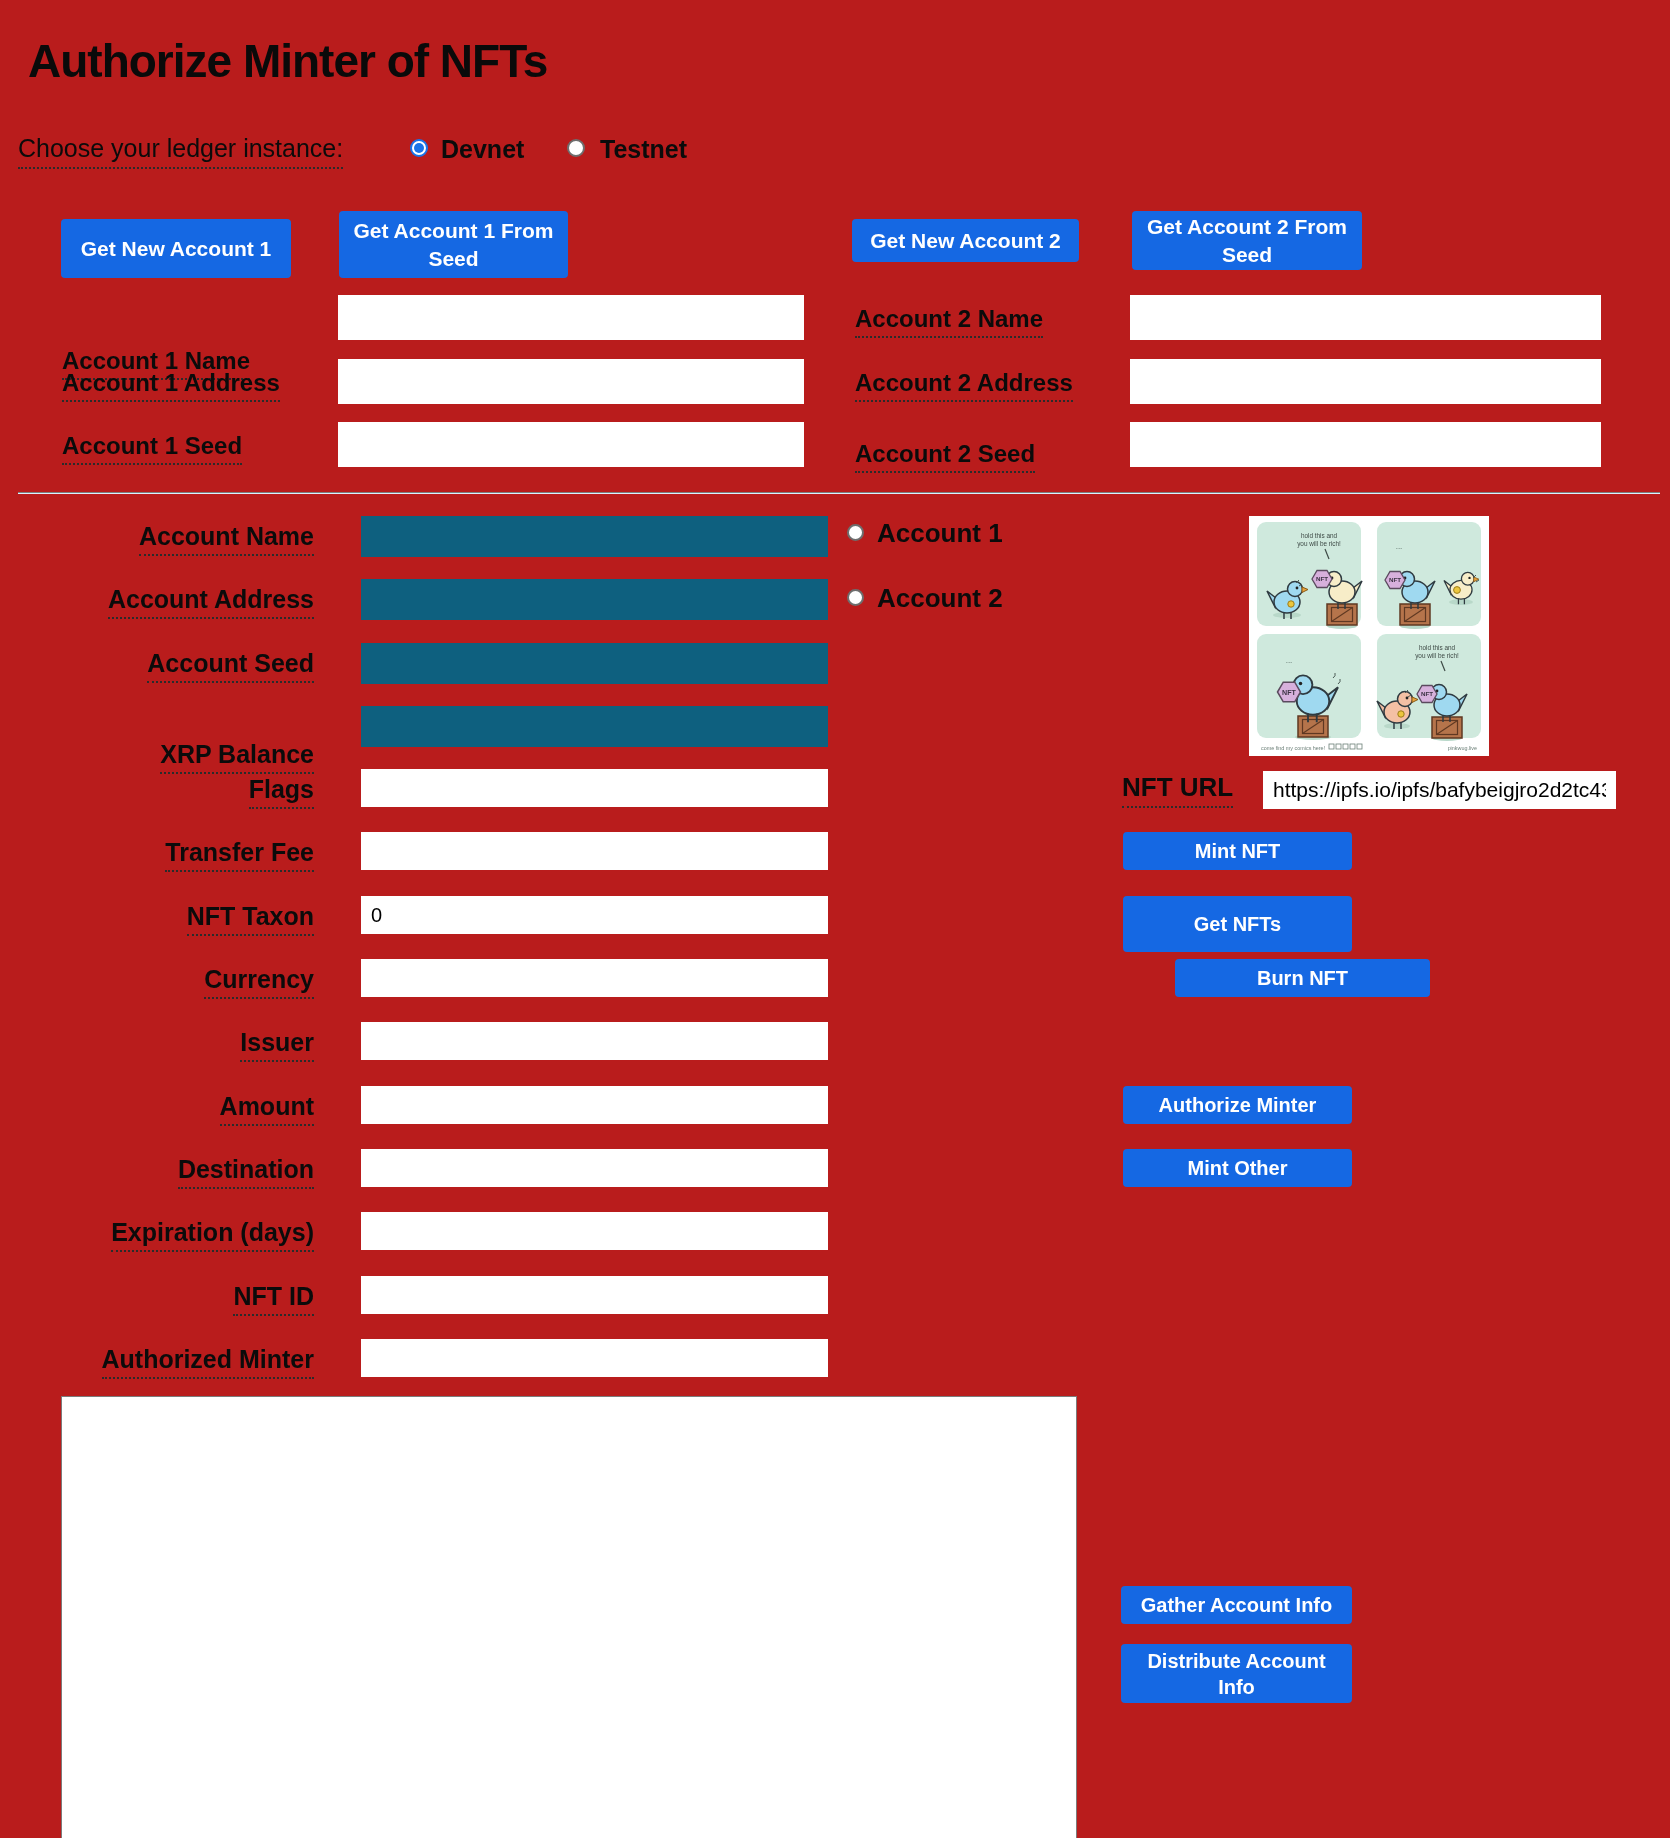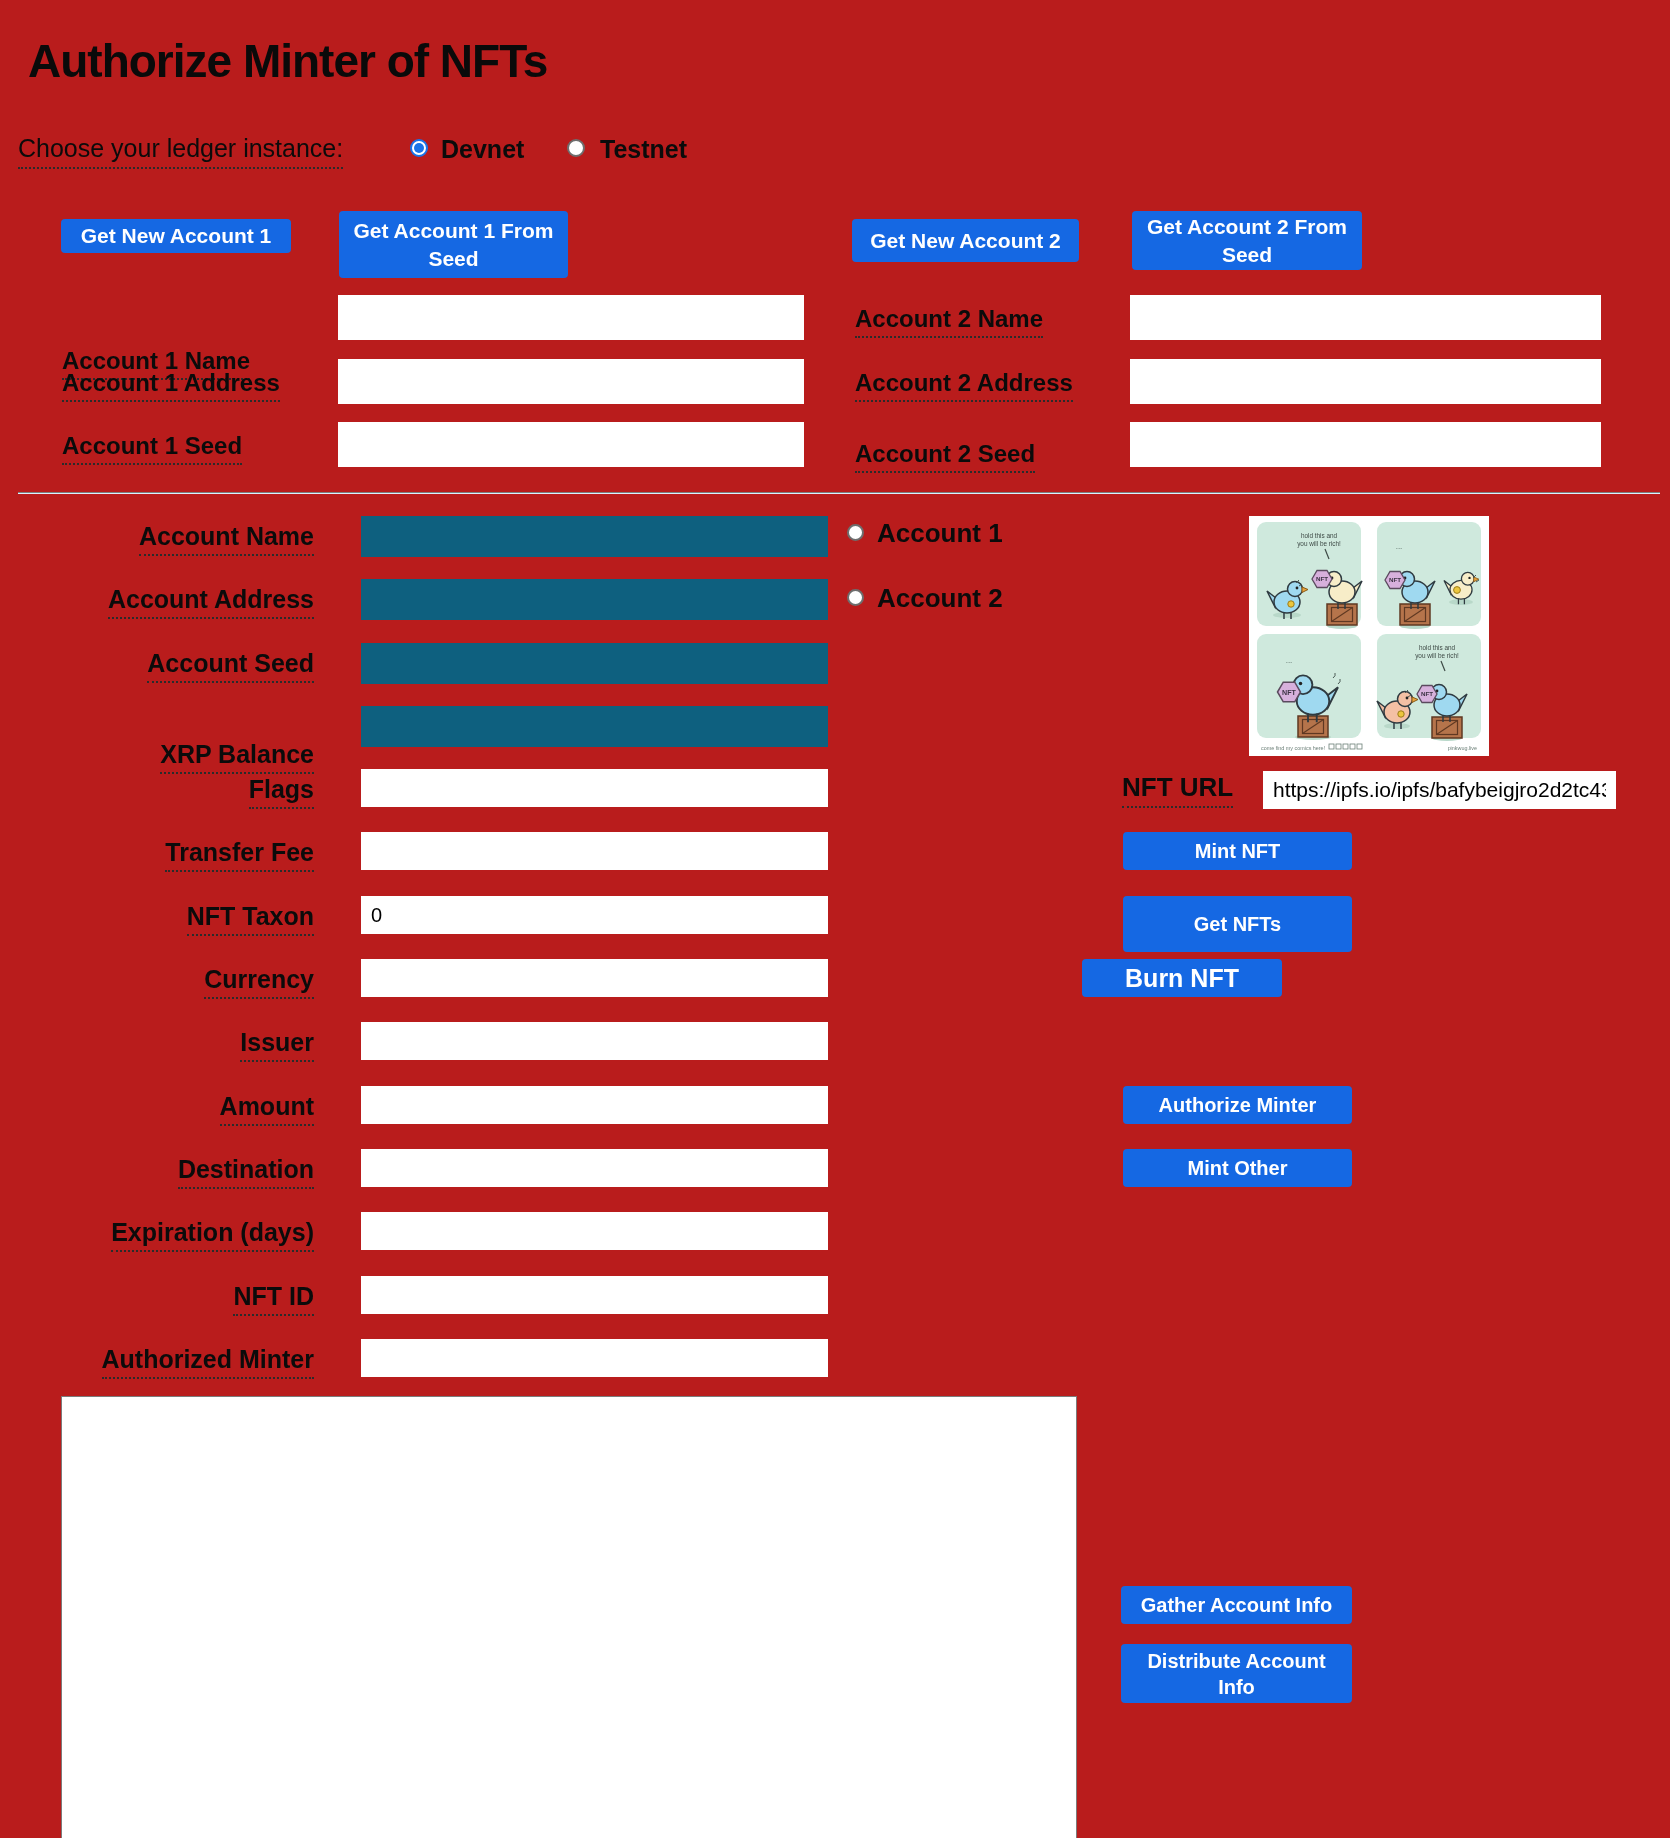--- a/index.html
+++ b/index.html
@@ -113,21 +113,21 @@
 <div id="page">
 
   <div class="abs title" style="left:28px; top:34px;">Authorize Minter of NFTs</div>
 
   <div class="abs lbl-plain" style="left:18px; top:134px; font-size:25px;">Choose your ledger instance:</div>
   <span class="radio checked" style="left:410px; top:139px;"></span>
   <div class="abs radio-label" style="left:441px; top:135px;">Devnet</div>
   <span class="radio" style="left:567px; top:139px;"></span>
   <div class="abs radio-label" style="left:600px; top:135px;">Testnet</div>
 
-  <button class="btn" style="left:61px; top:219px; width:230px; height:34px;">Get New Account 1</button>
+  <button class="btn" style="left:61px; top:219px; width:230px; height:59px;">Get New Account 1</button>
   <button class="btn" style="left:339px; top:211px; width:229px; height:67px;">Get Account 1 From Seed</button>
   <button class="btn" style="left:852px; top:219px; width:227px; height:43px;">Get New Account 2</button>
   <button class="btn" style="left:1132px; top:211px; width:230px; height:59px;">Get Account 2 From Seed</button>
 
   <div class="abs" style="left:62px; top:305px; font-size:24px;margin-top:42px;">
     <span class="lbl">Account 1 Name</span>
   </div>
   <input class="field" style="left: 338px; top: 295px; width: 466px; height: 45px;" value="">
   <div class="abs" style="left:62px; top:369px; font-size:24px;">
     <span class="lbl">Account 1 Address</span>
@@ -269,21 +269,21 @@
     </svg>
   </div>
 
   <div class="abs" style="left:1122px; top:772px; font-size:26px;">
     <span class="lbl">NFT URL</span>
   </div>
   <input class="field" style="left: 1263px; top: 771px; width: 353px; height: 38px; font-size: 21px; white-space: nowrap; overflow: hidden;" value="https://ipfs.io/ipfs/bafybeigjro2d2tc43">
 
   <button class="btn" style="left:1123px; top:832px; width:229px; height:38px; font-size:20px;">Mint NFT</button>
   <button class="btn" style="left:1123px; top:896px; width:229px; height:56px; font-size:20px;">Get NFTs</button>
-  <button class="btn" style="left:1082px; top:959px; width:200px; height:38px; font-size:25px;">Burn NFT</button>
+  <button class="btn" style="left:1175px; top:959px; width:255px; height:38px; font-size:20px;">Burn NFT</button>
   <button class="btn" style="left:1123px; top:1086px; width:229px; height:38px; font-size:20px;">Authorize Minter</button>
   <button class="btn" style="left:1123px; top:1149px; width:229px; height:38px; font-size:20px;">Mint Other</button>
 
   <textarea class="console" style=""></textarea>
 
   <button class="btn" style="left:1121px; top:1586px; width:231px; height:38px; font-size:20px;">Gather Account Info</button>
   <button class="btn" style="left:1121px; top:1644px; width:231px; height:59px; font-size:20px;">Distribute Account Info</button>
 
 </div>
 

